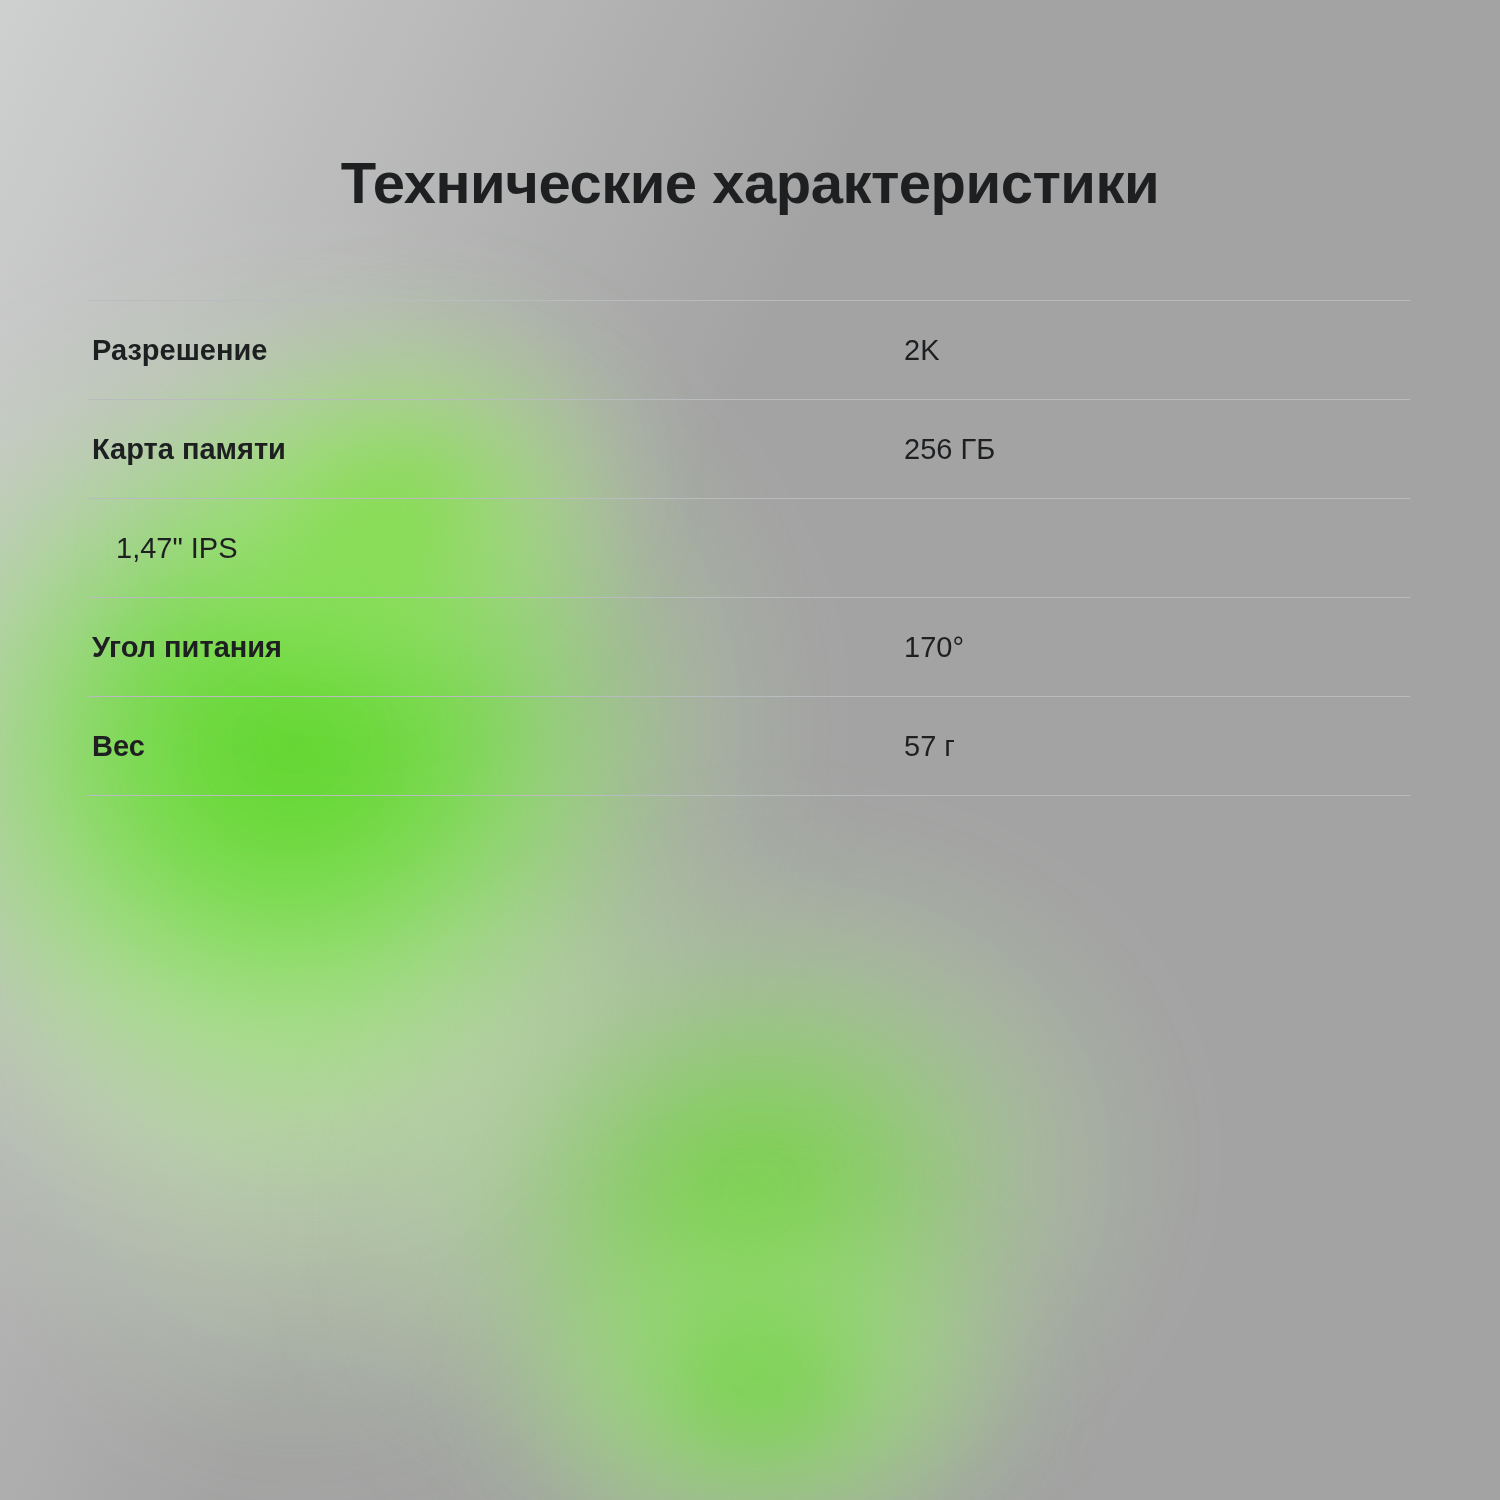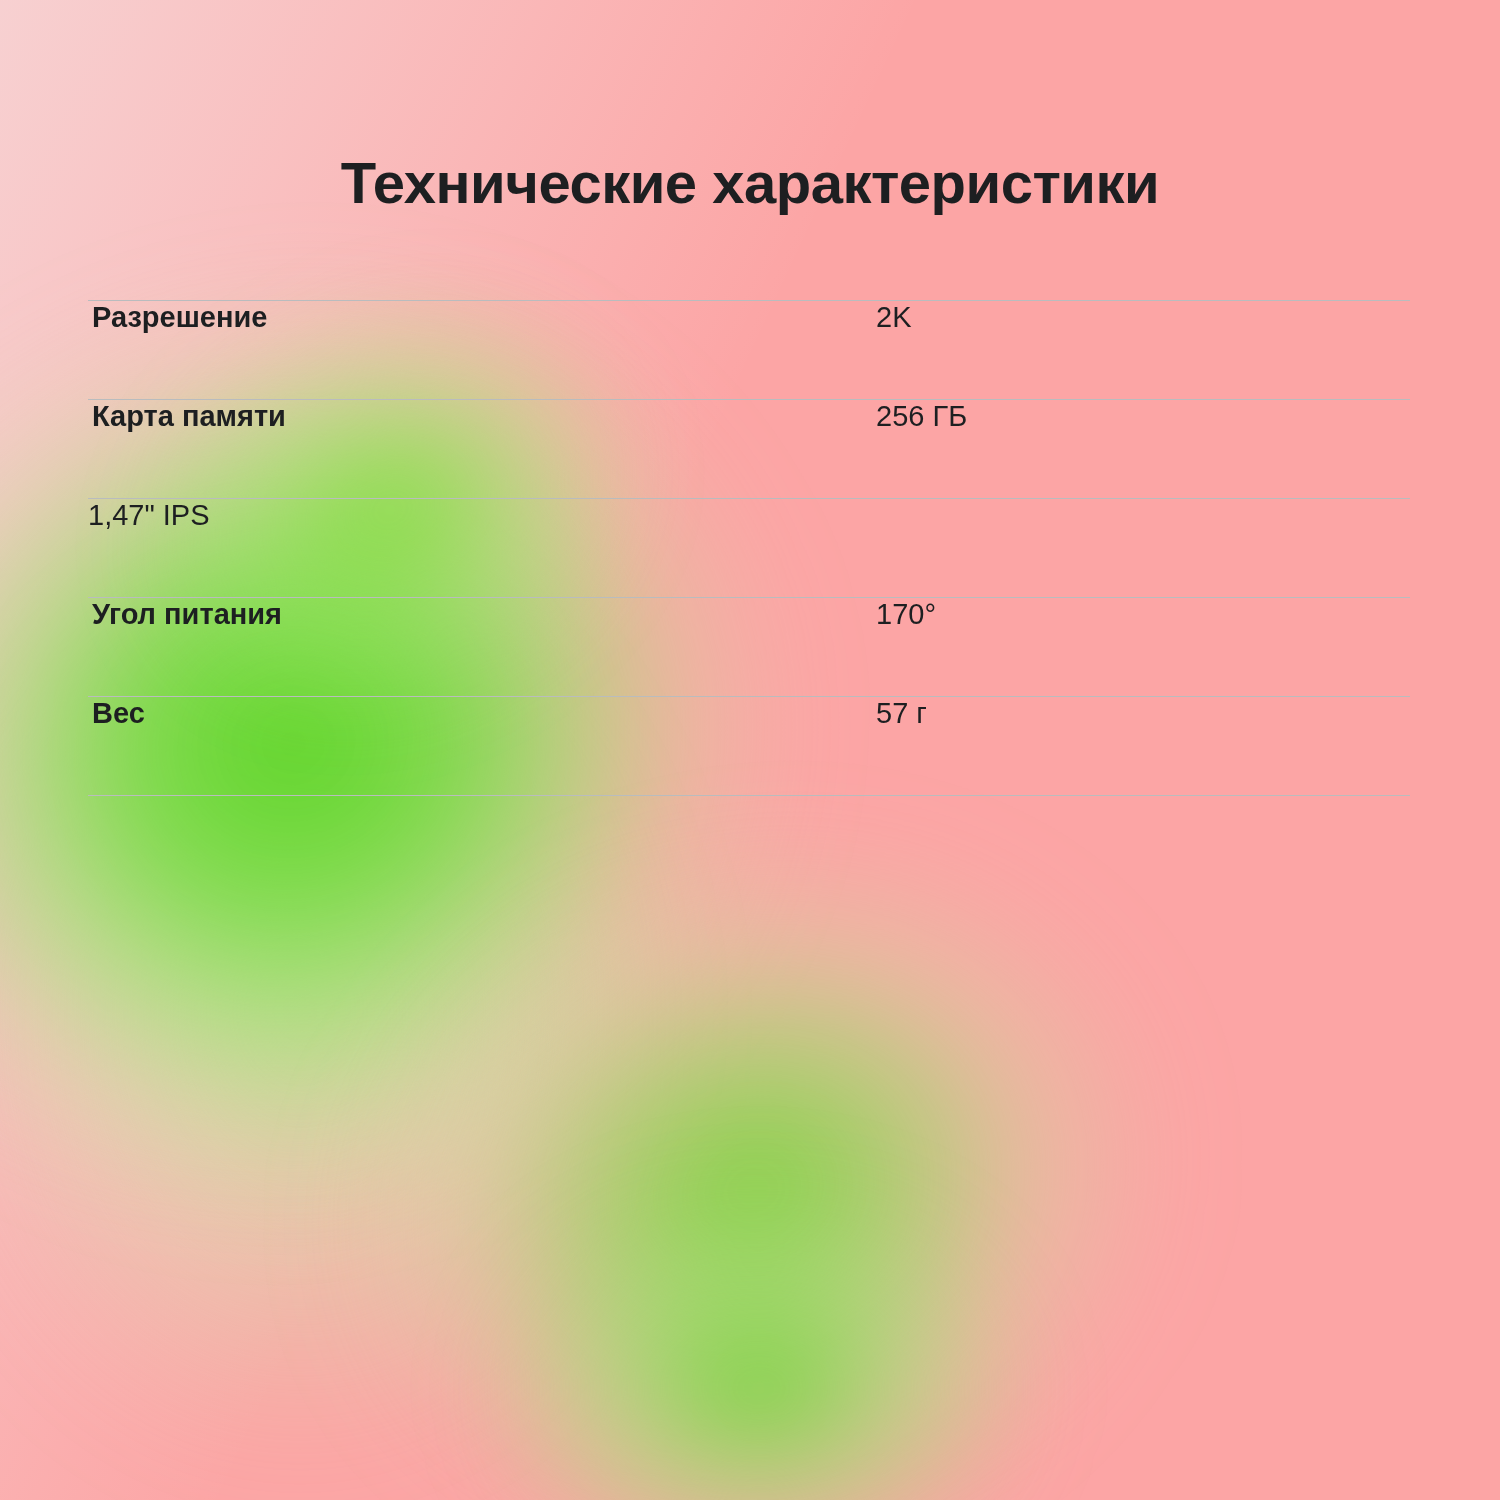--- a/index.html
+++ b/index.html
@@ -11,21 +11,21 @@
     height: 1500px;
     font-family: "Liberation Sans", sans-serif;
     background: #e8eaec;
     overflow: hidden;
   }
 
   .page {
     position: relative;
     width: 1500px;
     height: 1500px;
-    background: #fca5a5;
+    background: #a3a3a3;
     overflow: hidden;
   }
 
   
   .bg-layer {
     position: absolute;
     inset: 0;
     pointer-events: none;
   }
 
@@ -114,21 +114,21 @@
 
   .spec-table {
     position: absolute;
     top: 300px;
     left: 88px;
     width: 1322px;
   }
 
   .spec-row {
     display: flex;
-    align-items: flex-start;
+    align-items: center;
     height: 98px;
     border-bottom: 1px solid #b9bcbe;
   }
   .spec-row.first {
     border-top: 1px solid #b9bcbe;
   }
 
   .spec-label {
     width: 784px;
     flex: 0 0 784px;
@@ -136,20 +136,21 @@
     font-weight: 700;
     color: #1d1f21;
     padding-left: 4px;
   }
 
   .spec-value {
     flex: 1 1 auto;
     font-size: 29px;
     font-weight: 400;
     color: #1d1f21;
+    margin-left: 28px;
   }
 </style>
 </head>
 <body>
 
 <div class="page">
 
   <div class="bg-layer">
     <div class="bg-wash"></div>
     <div class="blob-soft"></div>

